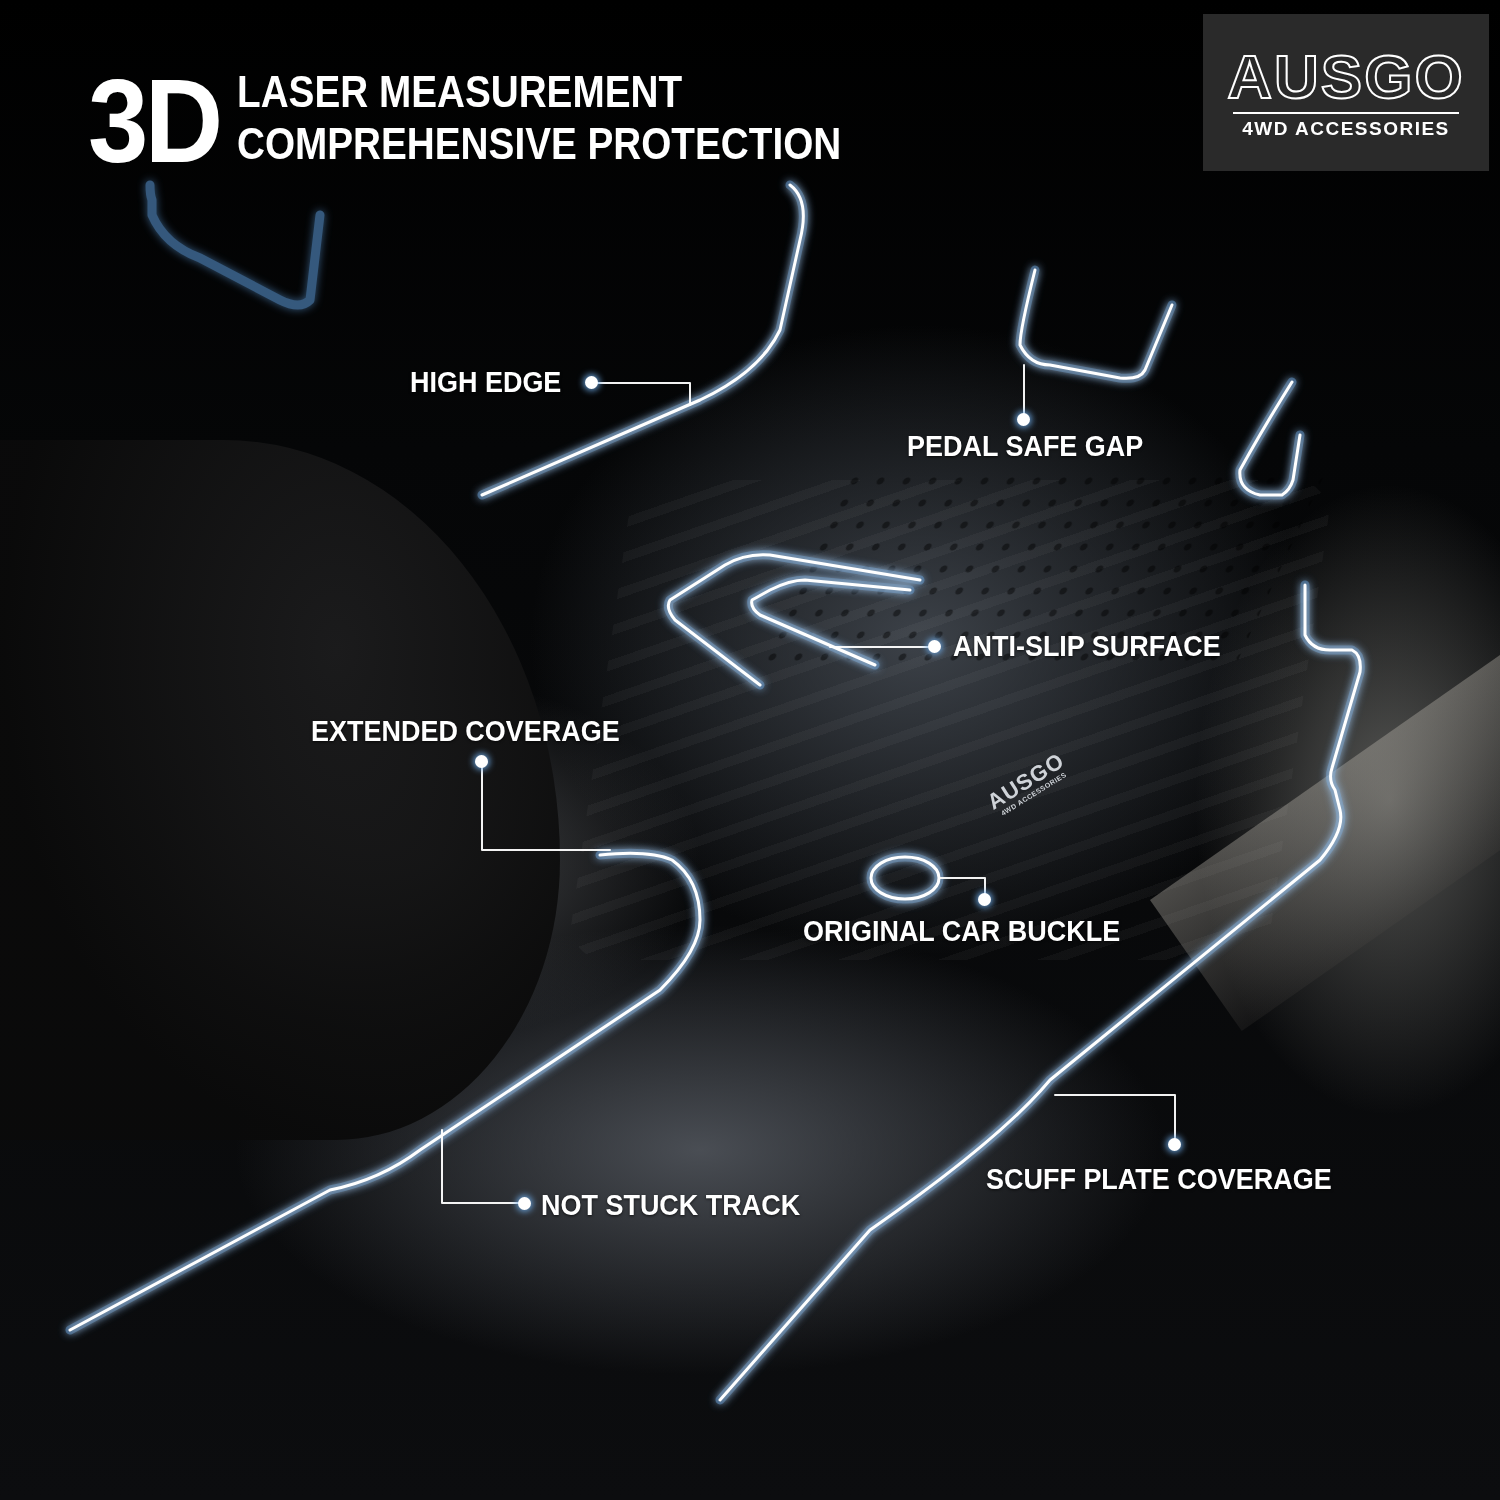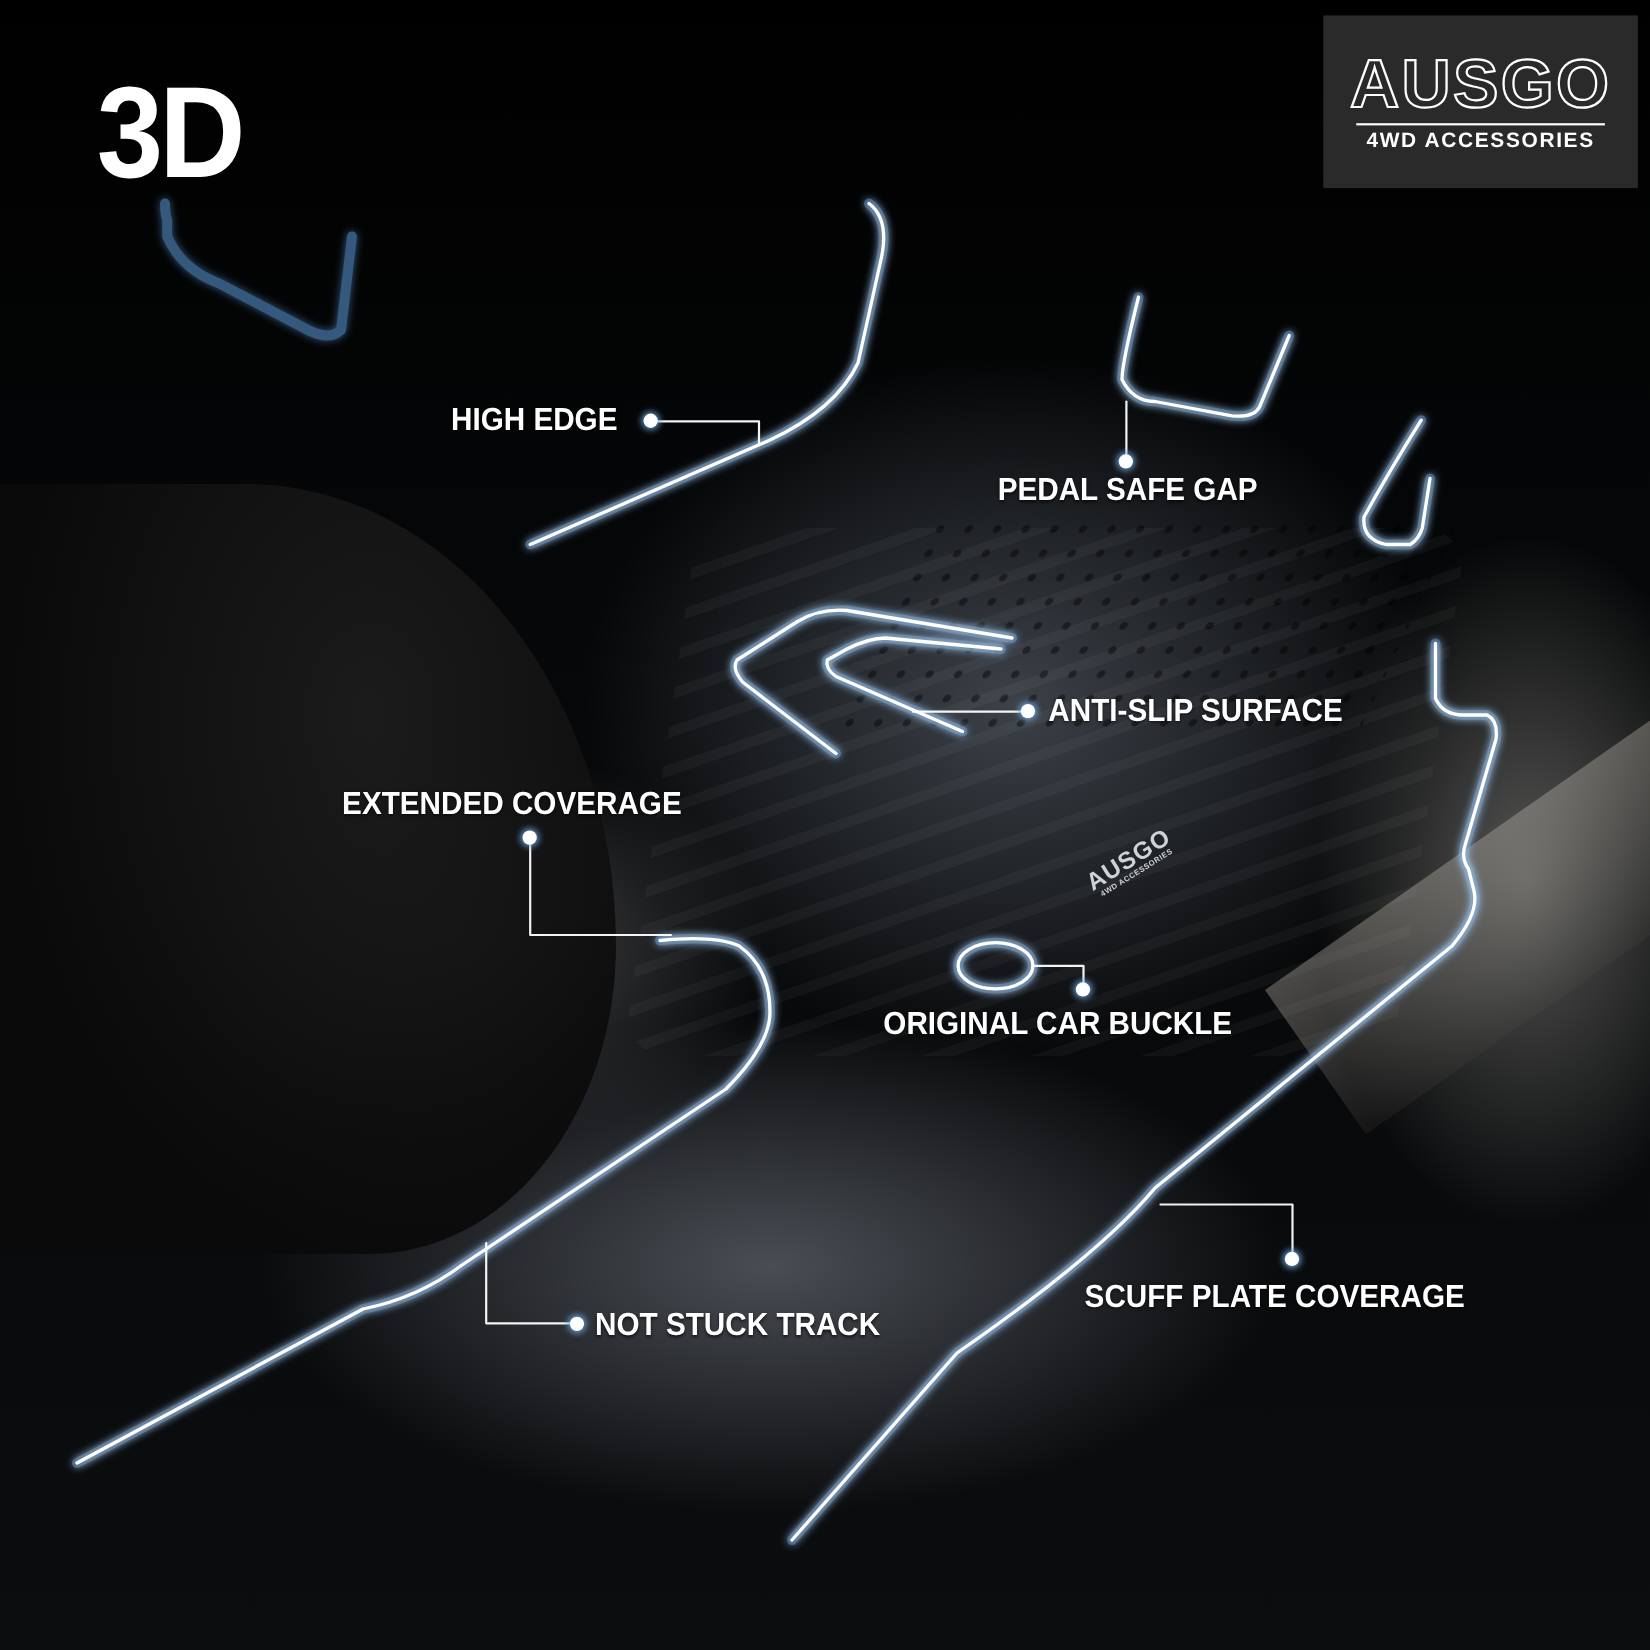--- a/index.html
+++ b/index.html
@@ -133,20 +133,24 @@
     </svg>
   </div>
 
   <div style="position:absolute;left:985px;top:770px;transform:rotate(-32deg);color:#cfd3d8;font-weight:700;text-align:center;line-height:1;">
     <div style="font-size:22px;letter-spacing:1px;">AUSGO</div>
     <div style="font-size:7px;letter-spacing:0.5px;">4WD ACCESSORIES</div>
   </div>
 
   <div class="headline">
     <span class="big-3d">3D</span>
+    <div class="sub-lines">
+      <span>LASER MEASUREMENT</span>
+      <span>COMPREHENSIVE PROTECTION</span>
+    </div>
   </div>
 
   <div class="brand-box">
     <span class="brand-name">AUSGO</span>
     <div class="brand-rule"></div>
     <span class="brand-tag">4WD ACCESSORIES</span>
   </div>
 
   <span class="label" style="left:410px;top:366px;">HIGH EDGE</span>
   <span class="dot" style="left:585px;top:376px;"></span>

